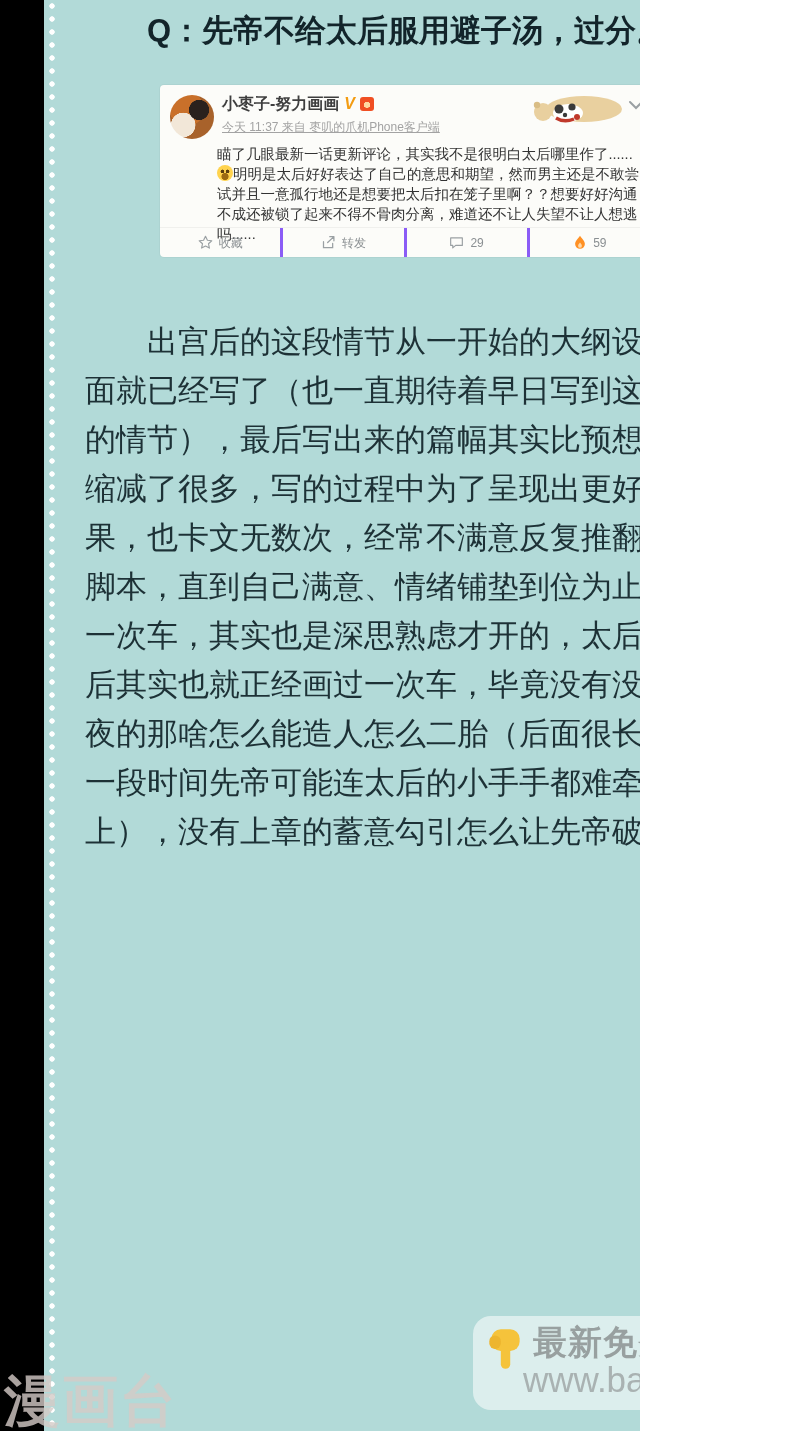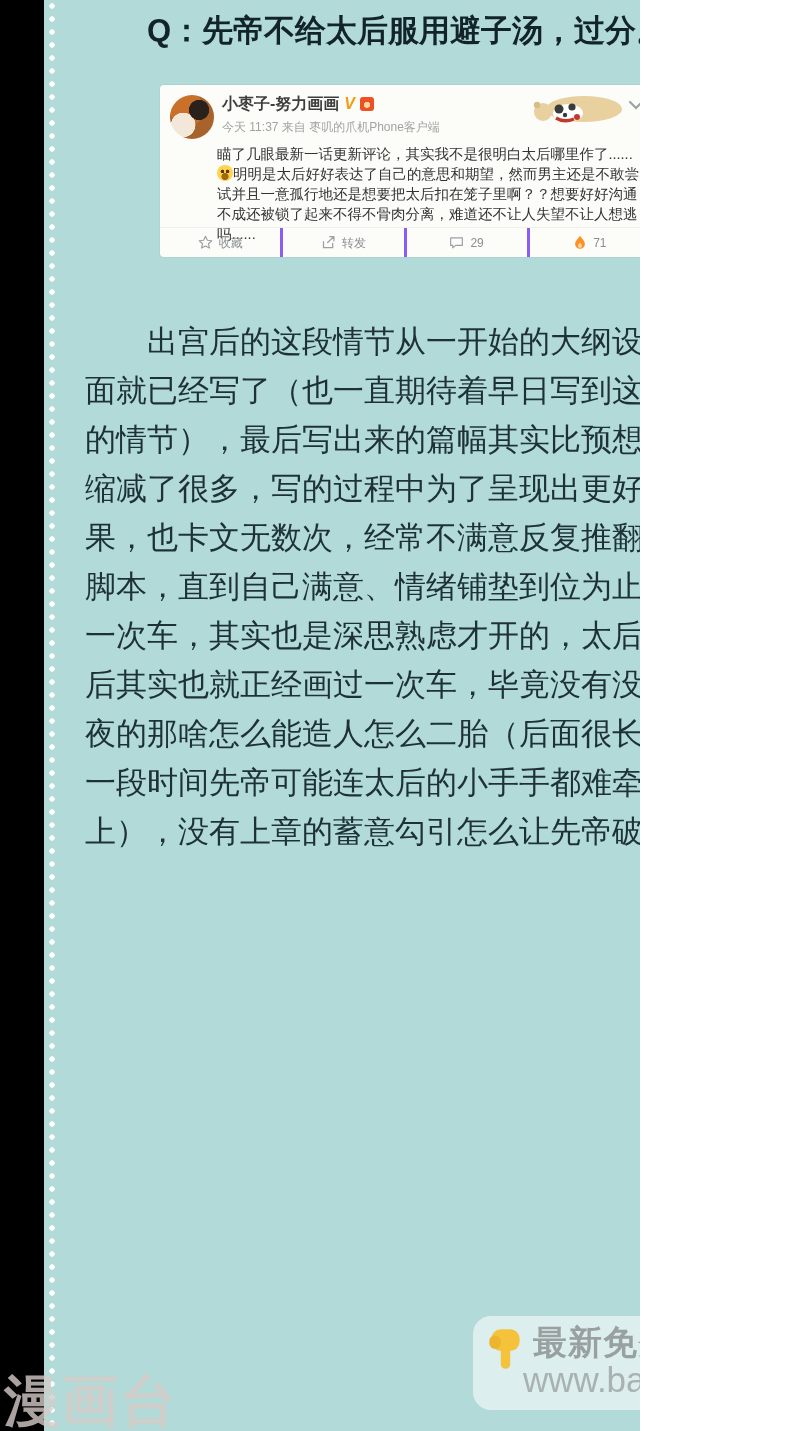--- a/index.html
+++ b/index.html
@@ -29,21 +29,21 @@
     background:
       radial-gradient(circle at 66% 34%, #2a211d 0 24%, rgba(0,0,0,0) 25%),
       radial-gradient(circle at 30% 68%, #f2e7d8 0 28%, rgba(0,0,0,0) 29%),
       radial-gradient(circle at 38% 32%, #c9702a 0 42%, rgba(0,0,0,0) 43%),
       #a8622b; }
   .uname-row { position:absolute; left:62px; top:9px; font-size:16px; font-weight:bold; color:#3e3e3e;
     display:flex; align-items:center; gap:5px; }
   .vbadge { color:#f39c12; font-weight:bold; font-style:italic; font-size:16px; }
   .mbadge { display:inline-block; width:14px; height:14px; border-radius:3px;
     background:radial-gradient(circle at 50% 55%, #ffd9a0 0 30%, rgba(0,0,0,0) 31%), #f04f23; }
-  .meta { position:absolute; left:62px; top:32px; font-size:12px; color:#a3a3a3; }
+  .meta { position:absolute; left:62px; top:32px; font-size:12px; color:#a3a3a3;text-decoration:underline; }
   .wcontent { position:absolute; left:57px; top:59px; width:424px; color:#333; }
   .laugh { display:inline-block; width:16px; height:16px; border-radius:50%; vertical-align:-2px;
     background:
       radial-gradient(circle at 34% 40%, #5a3e10 1.6px, rgba(0,0,0,0) 2.1px),
       radial-gradient(circle at 66% 40%, #5a3e10 1.6px, rgba(0,0,0,0) 2.1px),
       radial-gradient(circle at 50% 72%, #9c6a12 3.2px, rgba(0,0,0,0) 3.9px),
       #ffd34d; }
   .wfooter { position:absolute; left:0; right:0; bottom:0; height:30px; display:flex;
     border-top:1px solid #f0f0ed; color:#8a8f92; font-size:12px; }
   .wact { flex:1; display:flex; align-items:center; justify-content:center; gap:6px; }
@@ -125,21 +125,21 @@
             <svg width="15" height="15" viewBox="0 0 18 18">
               <path d="M2 3.5h14v9H8l-3.5 3v-3H2z" fill="none" stroke="#9aa0a3" stroke-width="1.4" stroke-linejoin="round"></path>
             </svg>
             <span>29</span>
           </div>
           <div class="wact">
             <svg width="14" height="15" viewBox="0 0 14 16">
               <path d="M7 .8C4.6 4.4 1.8 6.4 1.8 9.6a5.2 5.2 0 0 0 10.4 0C12.2 6.6 9.4 4.4 7 .8z" fill="#ff9024"></path>
               <path d="M7 8c-1.2 1.6-2 2.4-2 3.6a2 2 0 0 0 4 0C9 10.4 8.2 9.6 7 8z" fill="#ffd9a8"></path>
             </svg>
-            <span>71</span>
+            <span>59</span>
           </div>
         </div>
       </div>
 
       <div class="para">出宫后的这段情节从一开始的大纲设定里面就已经写了（也一直期待着早日写到这部分的情节），最后写出来的篇幅其实比预想中的缩减了很多，写的过程中为了呈现出更好的效果，也卡文无数次，经常不满意反复推翻重写脚本，直到自己满意、情绪铺垫到位为止，每一次车，其实也是深思熟虑才开的，太后被囚后其实也就正经画过一次车，毕竟没有没日没夜的那啥怎么能造人怎么二胎（后面很长很长一段时间先帝可能连太后的小手手都难牵上），没有上章的蓄意勾引怎么让先帝破防</div>
     </div>
   </div>
 
   <div class="promo">
     <svg class="hand l" width="40" height="46" viewBox="0 0 36 44">

